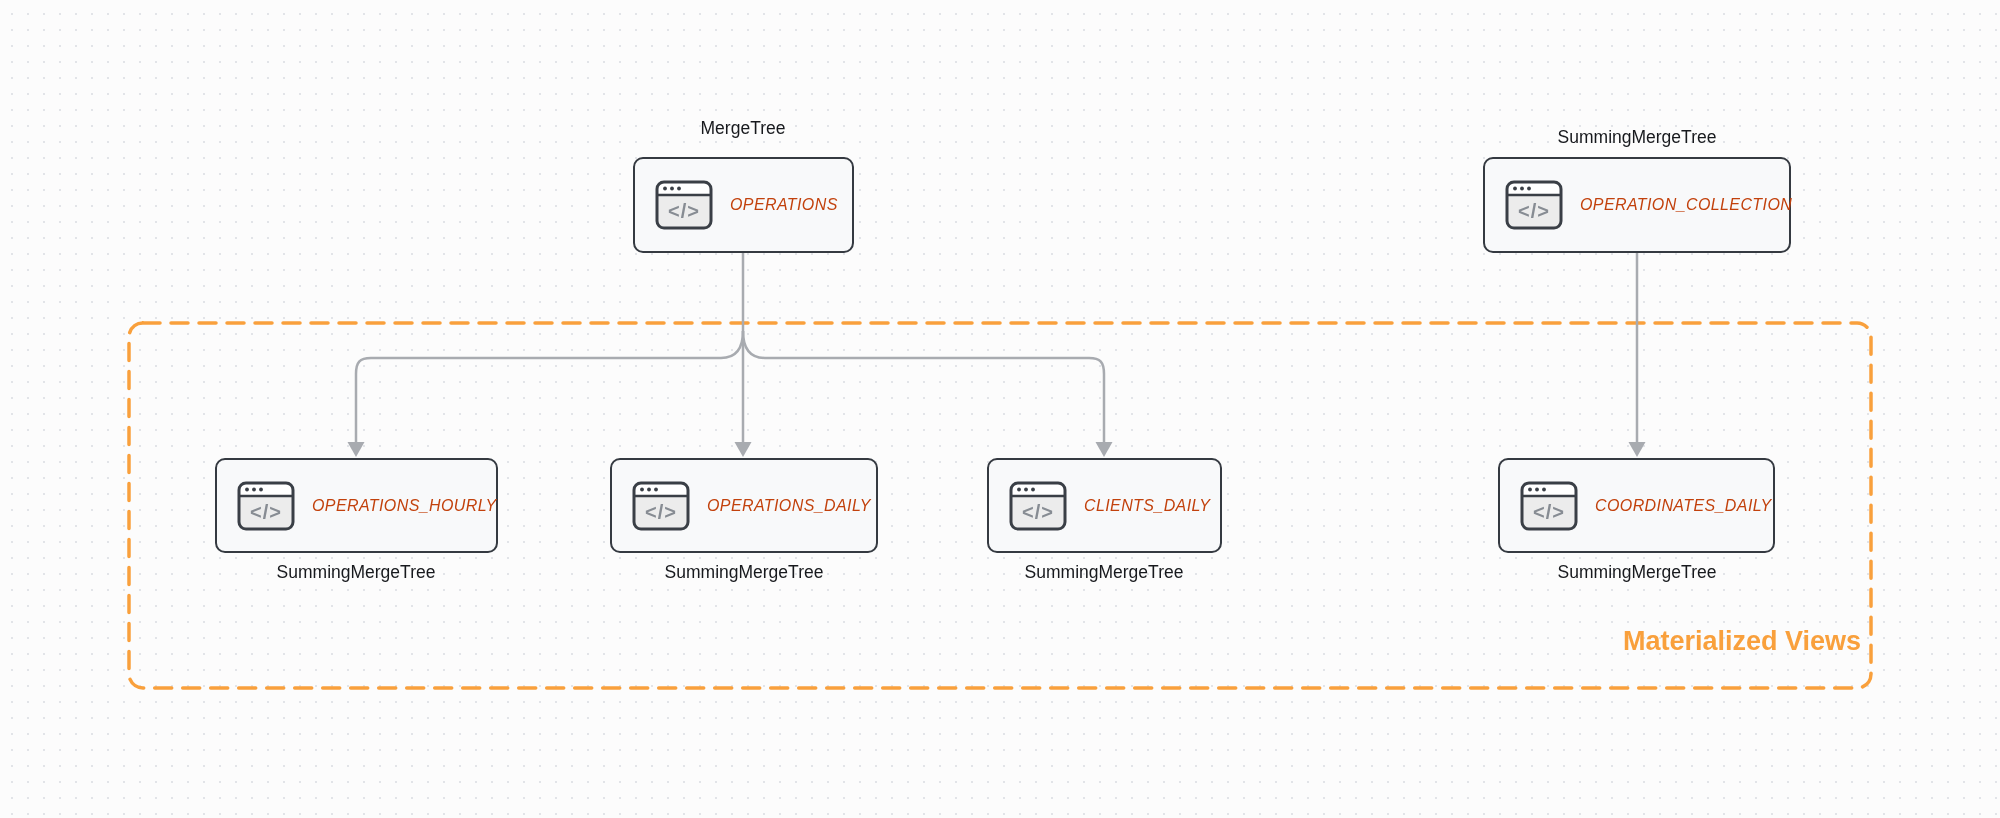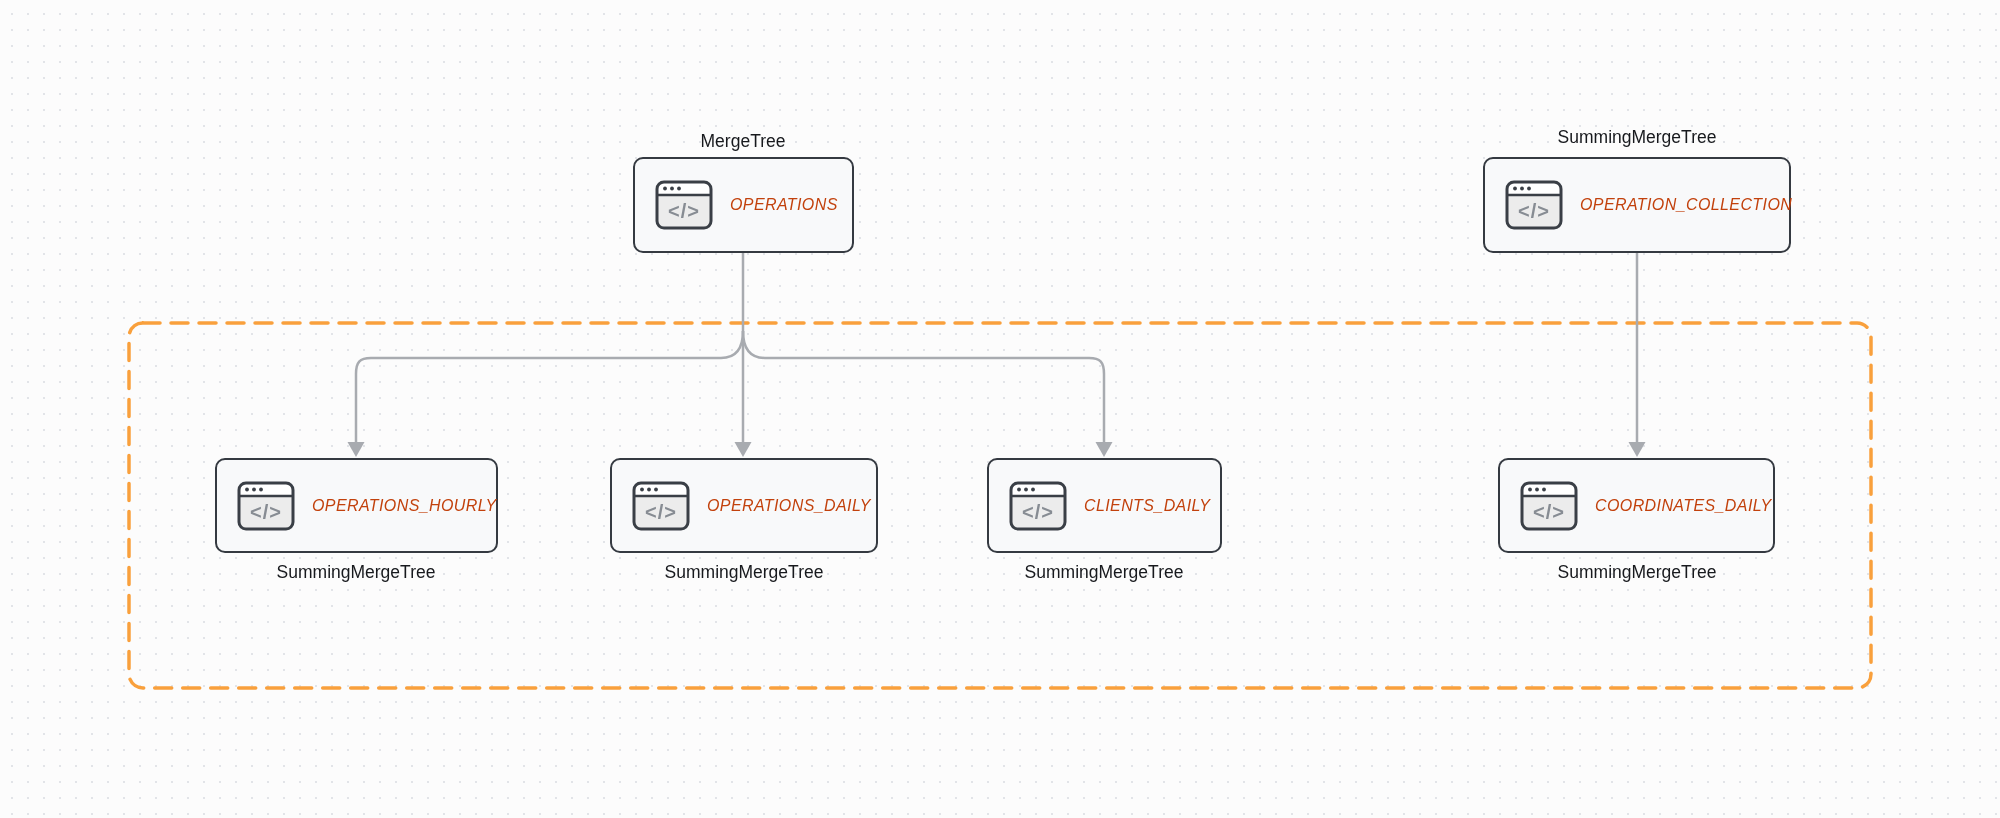--- a/index.html
+++ b/index.html
@@ -66,21 +66,21 @@
     z-index: 2;
   }
   
   #n0 { left: 633px;  top: 157px; width: 221px; height: 96px; }
   #n1 { left: 1483px; top: 157px; width: 308px; height: 96px; }
   #n2 { left: 215px;  top: 458px; width: 283px; height: 95px; }
   #n3 { left: 610px;  top: 458px; width: 268px; height: 95px; }
   #n4 { left: 987px;  top: 458px; width: 235px; height: 95px; }
   #n5 { left: 1498px; top: 458px; width: 277px; height: 95px; }
   
-  #e0 { left: 743px;  top: 141px; }
+  #e0 { left: 743px;  top: 128px; }
   #e1 { left: 1637px; top: 137px; }
   #e2 { left: 356px;  top: 572px; }
   #e3 { left: 744px;  top: 572px; }
   #e4 { left: 1104px; top: 572px; }
   #e5 { left: 1637px; top: 572px; }
 </style>
 </head>
 <body>
 
 <div id="canvas">
@@ -192,14 +192,15 @@
       <line x1="2" y1="15" x2="56" y2="15" stroke="#3a3f46" stroke-width="2.5"></line>
       <rect x="2" y="2" width="54" height="46" rx="7" fill="none" stroke="#3a3f46" stroke-width="3"></rect>
       <circle cx="10" cy="8.5" r="1.9" fill="#3a3f46"></circle>
       <circle cx="17" cy="8.5" r="1.9" fill="#3a3f46"></circle>
       <circle cx="24" cy="8.5" r="1.9" fill="#3a3f46"></circle>
       <text x="29" y="38" text-anchor="middle" font-size="20" font-weight="bold" letter-spacing="1" fill="#878c93">&lt;/&gt;</text>
     </svg>
     <span class="node-title">COORDINATES_DAILY</span>
   </div>
 
+  <div class="group-label">Materialized Views</div>
 
 </div>
 
 </body></html>

